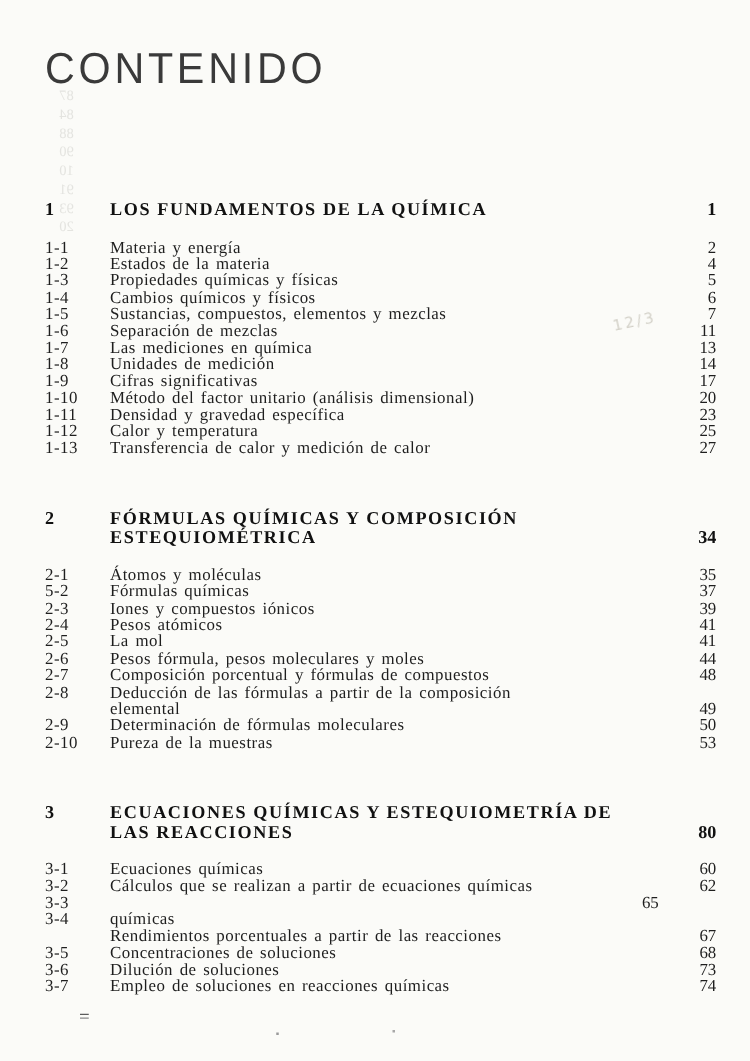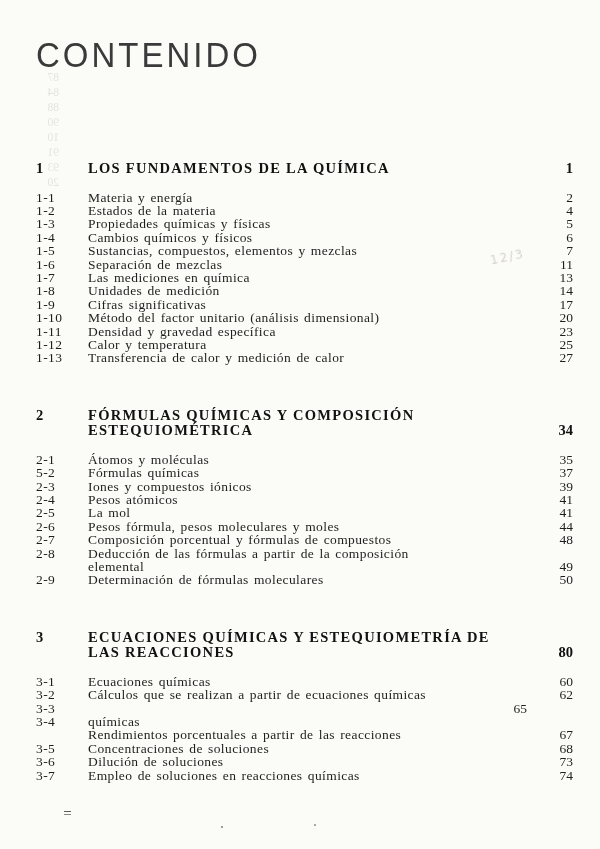--- a/index.html
+++ b/index.html
@@ -273,20 +273,27 @@
               </div>
               <div class="cell-page">49</div>
             </div>
             <div class="row">
               <div class="cell-num">2-9</div>
               <div class="cell-title">
                 <div class="line">Determinación de fórmulas moleculares</div>
               </div>
               <div class="cell-page">50</div>
             </div>
+            <div class="row">
+              <div class="cell-num">2-10</div>
+              <div class="cell-title">
+                <div class="line">Pureza de la muestras</div>
+              </div>
+              <div class="cell-page">53</div>
+            </div>
           </div>
         </div>
         <div class="section">
           <div class="section-heading">
             <div class="cell-num">3</div>
             <div class="cell-title">
               <div class="line">ECUACIONES QUÍMICAS Y ESTEQUIOMETRÍA DE</div>
               <div class="line">LAS REACCIONES</div>
             </div>
             <div class="cell-page">80</div>

